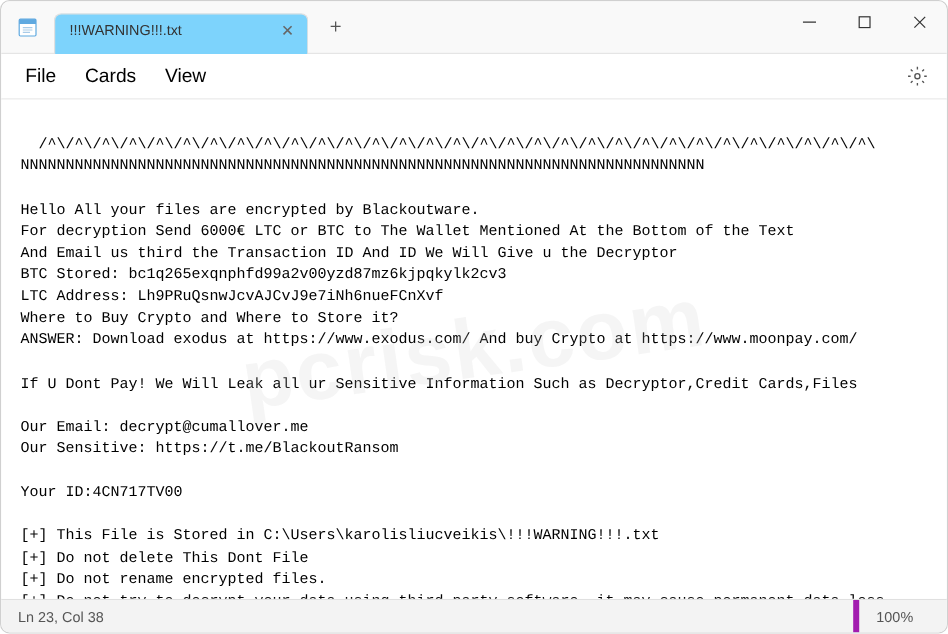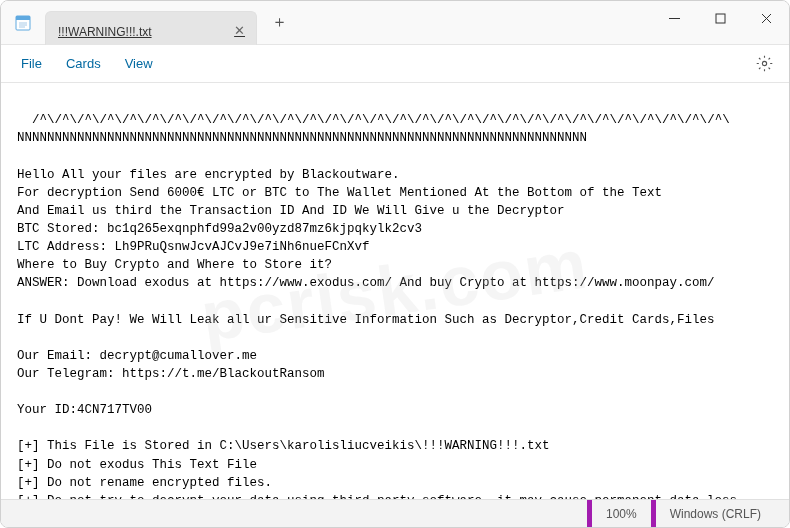--- a/index.html
+++ b/index.html
@@ -32,33 +32,32 @@
       display: flex;
       align-items: center;
       justify-content: center;
     }
     .notepad-icon svg {
       width: 18px;
       height: 18px;
     }
     .tab {
       display: flex;
-      align-items: flex-end;
-      background: #e5e5e5;
+      align-items: flex-start;
+      background: #7dd3fc;
       border: 1px solid #e0e0e0;
       border-bottom: none;
       border-radius: 6px 6px 0 0;
       padding: 6px 8px 6px 12px;
       height: 34px;
       margin-top: 10px;
       min-width: 200px;
       font-size: 12px;
       color: #333;
       gap: 80px;
-      text-decoration: underline;
     }
     .tab-close {
       width: 16px;
       height: 16px;
       display: flex;
       align-items: center;
       justify-content: center;
       font-size: 13px;
       color: #666;
       cursor: pointer;
@@ -94,22 +93,22 @@
     .menubar {
       height: 38px;
       display: flex;
       align-items: center;
       padding: 0 8px;
       border-bottom: 1px solid #e5e5e5;
       background: #ffffff;
     }
     .menu-item {
       padding: 6px 12px;
-      font-size: 13px;
-      color: #0369a1;
+      font-size: 16px;
+      color: #000000;
       cursor: pointer;
       border-radius: 4px;
     }
     .settings-icon {
       width: 34px;
       height: 30px;
       display: flex;
       align-items: center;
       justify-content: center;
       cursor: pointer;
@@ -223,28 +222,28 @@
 <span>For decryption Send 6000€ LTC or BTC to The Wallet Mentioned At the Bottom of the Text</span>
 <span>And Email us third the Transaction ID And ID We Will Give u the Decryptor</span>
 <span>BTC Stored: bc1q265exqnphfd99a2v00yzd87mz6kjpqkylk2cv3</span>
 <span>LTC Address: Lh9PRuQsnwJcvAJCvJ9e7iNh6nueFCnXvf</span>
 <span>Where to Buy Crypto and Where to Store it?</span>
 <span>ANSWER: Download exodus at https://www.exodus.com/ And buy Crypto at https://www.moonpay.com/</span>
 <span></span>
 <span>If U Dont Pay! We Will Leak all ur Sensitive Information Such as Decryptor,Credit Cards,Files</span>
 <span></span>
 <span>Our Email: decrypt@cumallover.me</span>
-<span>Our Telegram: https://t.me/BlackoutRansom</span>
+<span>Our Sensitive: https://t.me/BlackoutRansom</span>
 <span></span>
 <span>Your ID:4CN717TV00</span>
 <span></span>
 <span>[+] This File is Stored in C:\Users\karolisliucveikis\!!!WARNING!!!.txt</span>
-<span>[+] Do not exodus This Text File</span>
+<span>[+] Do not delete This Dont File</span>
 <span>[+] Do not rename encrypted files.</span>
 <span>[+] Do not try to decrypt your data using third party software, it may cause permanent data loss.</span>
 
 </div>
 
 <div class="statusbar">
+  <div class="status-section status-left">Ln 23, Col 38</div>
   <div class="spacer"></div>
   <div class="status-section">100%</div>
-  <div class="status-section">Windows (CRLF)</div>
 </div>
 
 </body></html>

